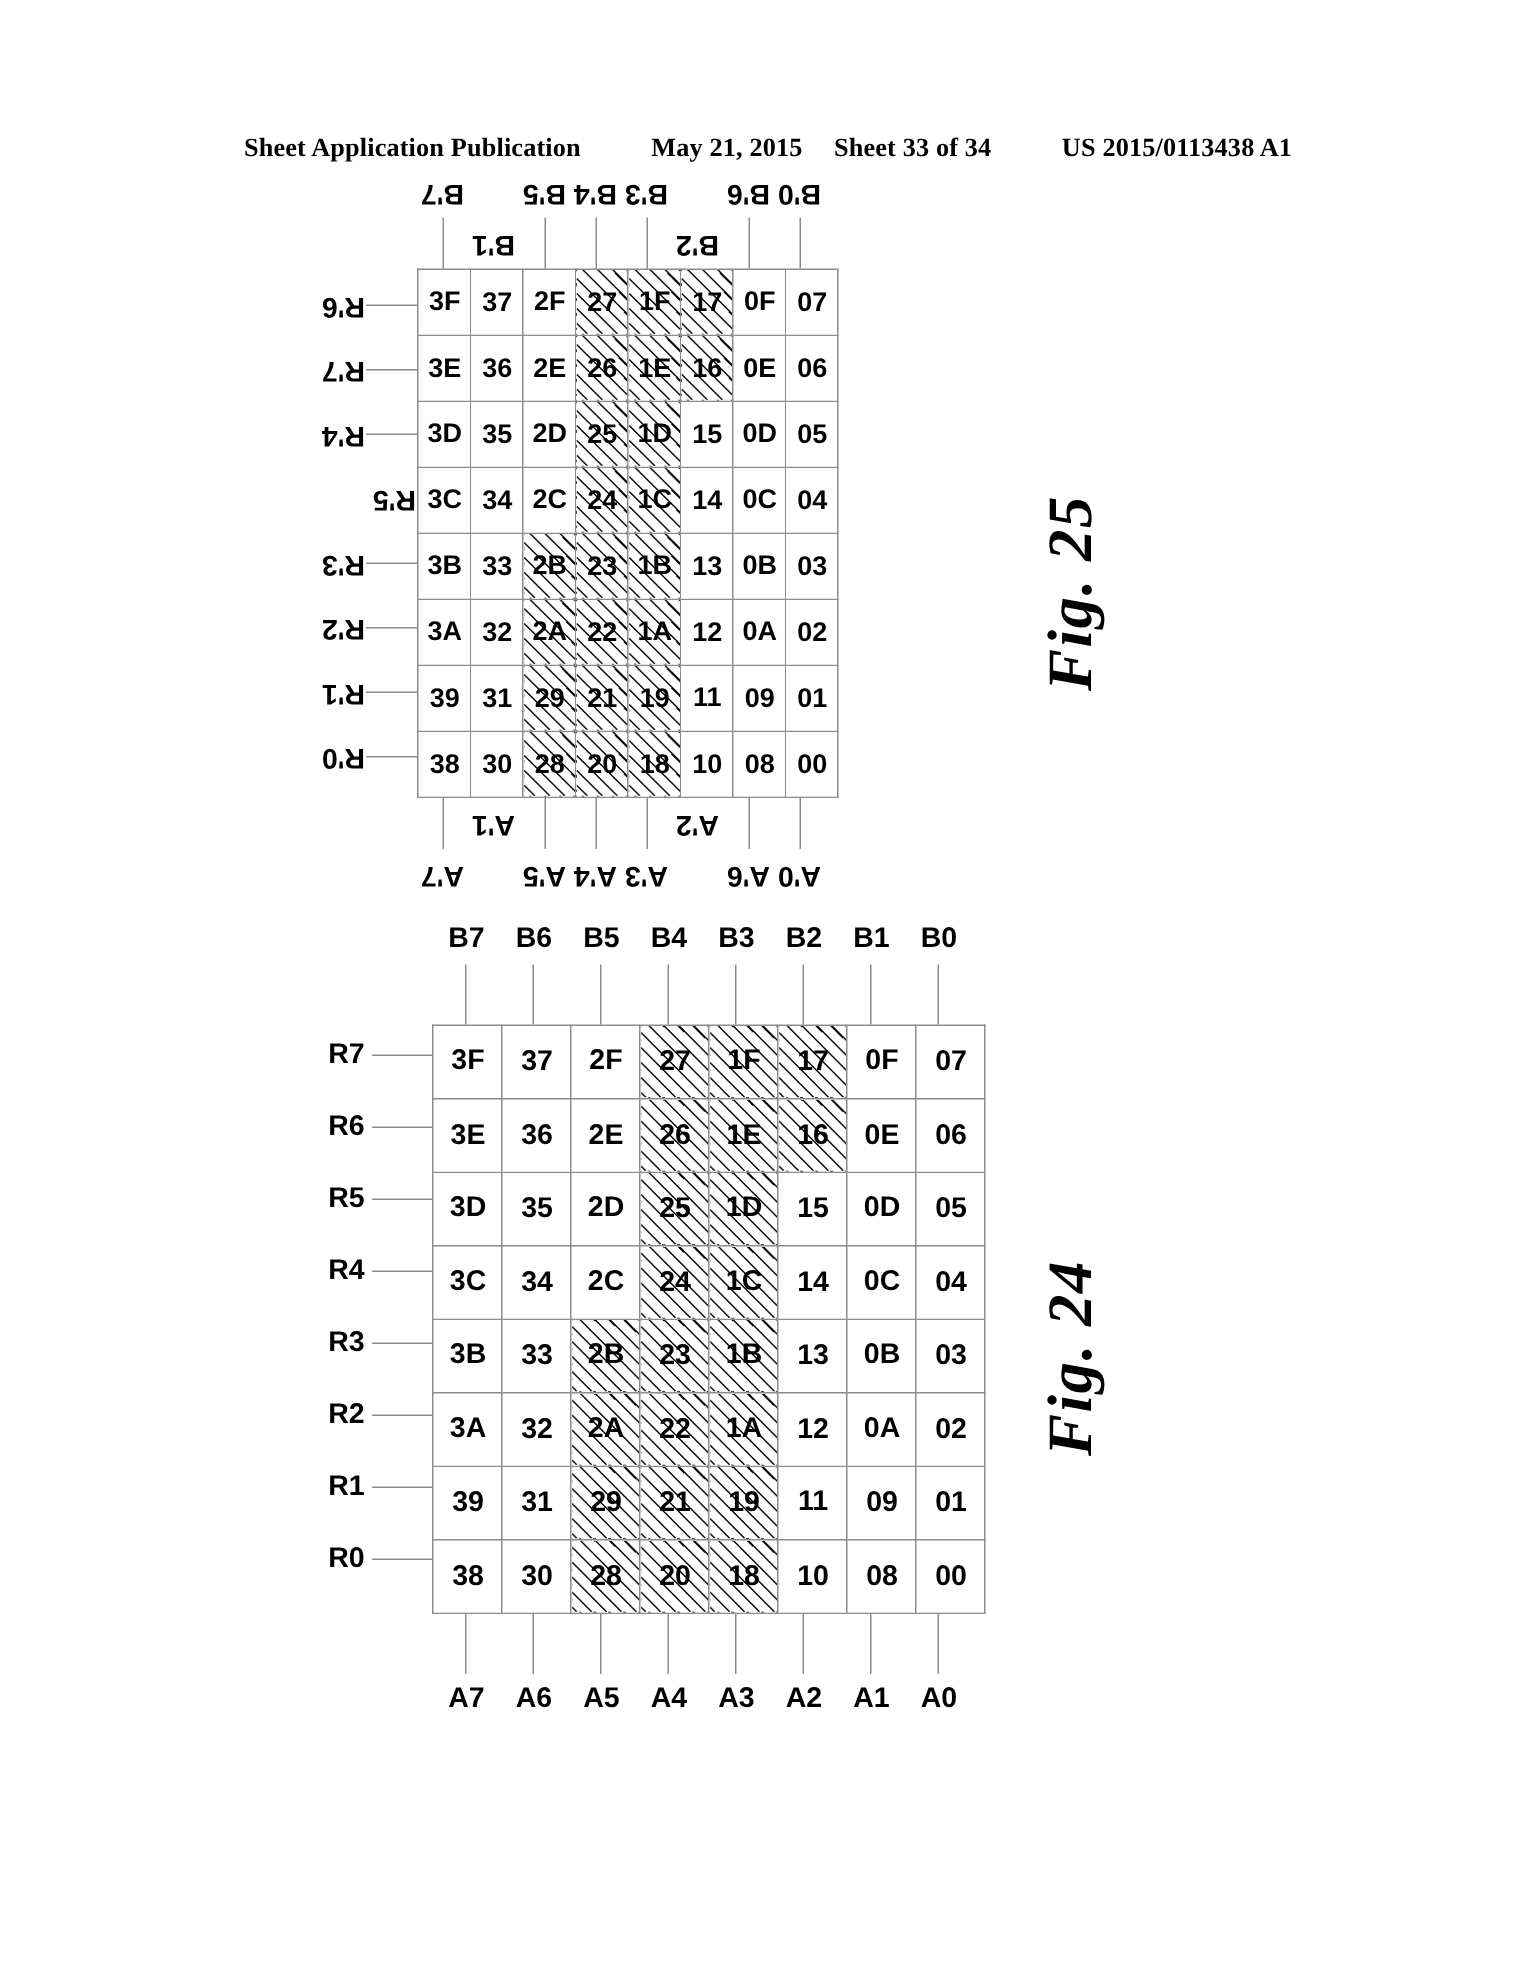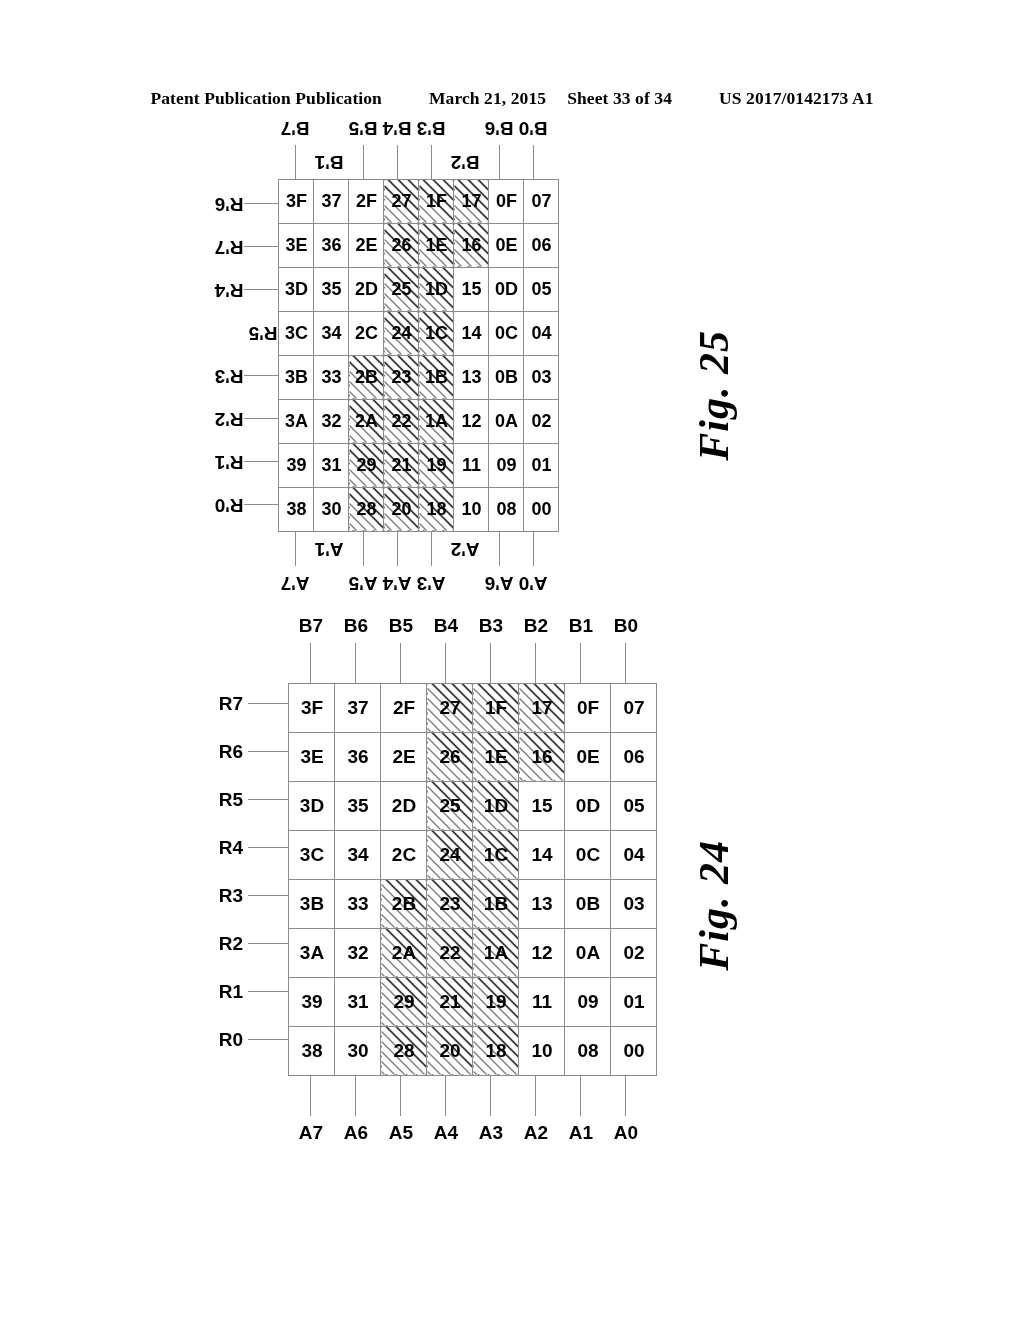--- a/index.html
+++ b/index.html
@@ -88,27 +88,27 @@
     font-weight:bold;
     font-size:42px;
     white-space:nowrap;
     letter-spacing:1px;
   }
 </style>
 </head>
 <body>
 
 <div id="page-header">
-  <span class="seg">Patent Publication Publication</span>
+  <span class="seg">Sheet Application Publication</span>
   <span class="gap-lg"></span>
-  <span class="seg">March 21, 2015</span>
+  <span class="seg">May 21, 2015</span>
   <span class="gap-md"></span>
   <span class="seg">Sheet 33 of 34</span>
   <span class="gap-lg"></span>
-  <span class="seg">US 2017/0142173 A1</span>
+  <span class="seg">US 2015/0113438 A1</span>
 </div>
 
 <div class="figure-block" id="fig25-block" style="left:0;top:0;width:1024px;height:640px;">
   <div class="rot-wrap" id="fig25-rot" style="left:196px; top:600px; transform:rotate(-90deg);">
 
     <div style="display:flex;flex-direction:column;align-items:flex-start;">
 
       <div id="fig25-toplabels" style="display:flex;align-items:flex-end;margin-left:74px;">
           <div style="width: 43px; display: flex; flex-direction: column; align-items: center; justify-content: flex-end; height: 82px;">
             <div class="side-lab" style="transform: rotate(270deg); white-space: nowrap; height: 18px; line-height: 18px; margin-bottom: 6px;">R'0</div>

